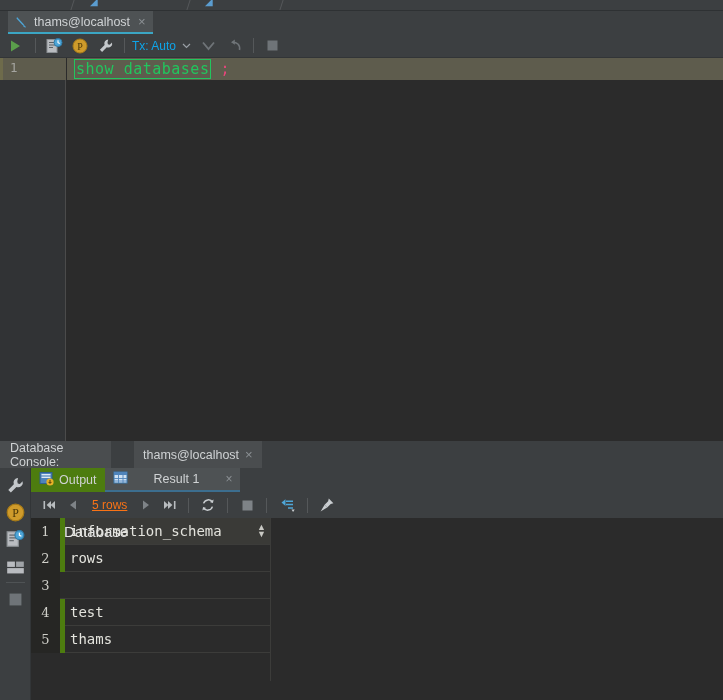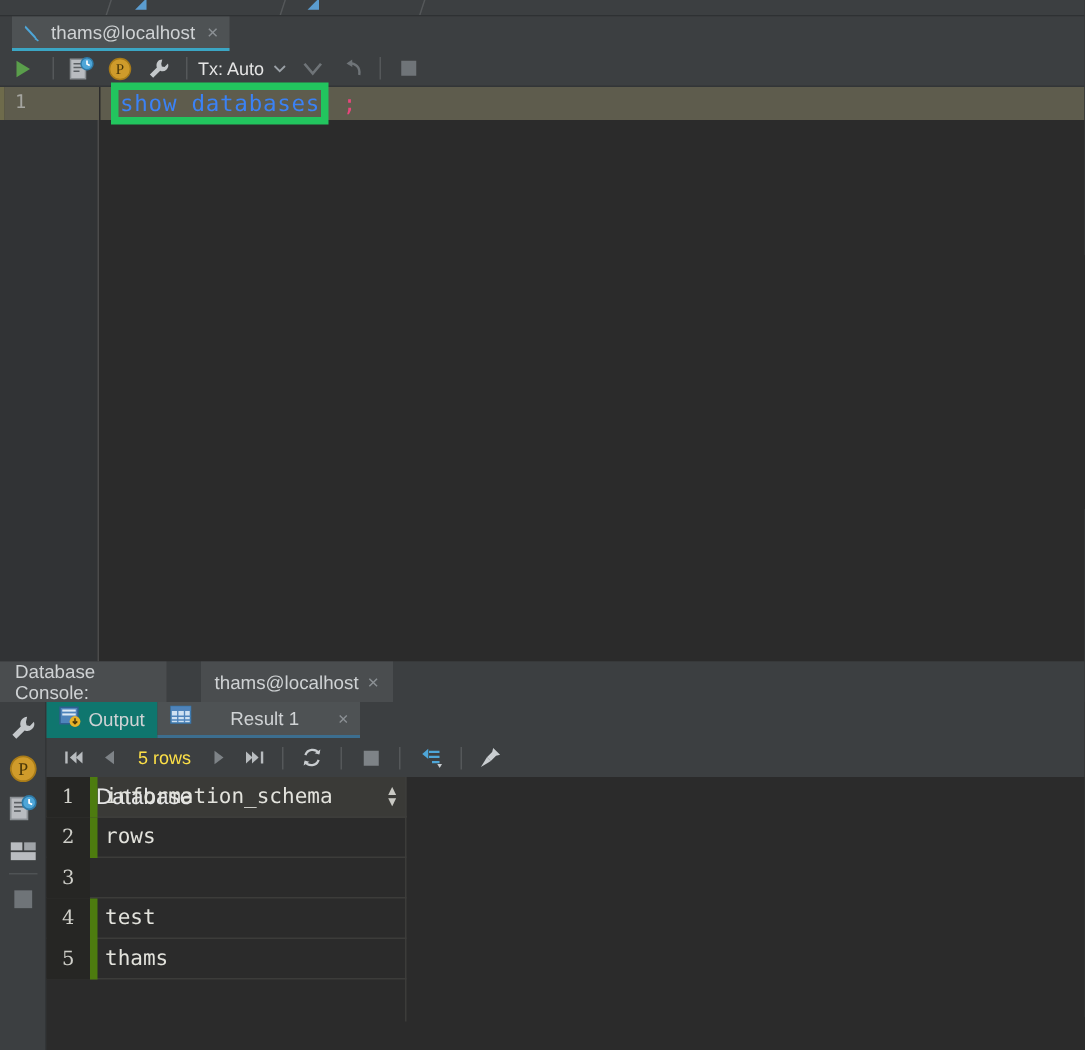--- a/index.html
+++ b/index.html
@@ -50,21 +50,21 @@
   
   .edtoolbar {
     position: absolute; left: 0; top: 34px; width: 723px; height: 24px;
     background: #3c3f41;
     display: flex; align-items: center;
     border-bottom: 1px solid #323537;
   }
   .tb-item { display: flex; align-items: center; justify-content: center;
              height: 24px; }
   .tb-sep { width: 1px; height: 15px; background: #55585a; margin: 0 5px; }
-  .tb-text { color: #e5e5e5; font-size: 12px; padding: 0 2px; }
+  .tb-text { color: #0ea5e9; font-size: 12px; padding: 0 2px; }
 
   
   .editor {
     position: absolute; left: 0; top: 58px; width: 723px; height: 383px;
     background: #2b2b2b;
   }
   .gutter {
     position: absolute; left: 0; top: 0; width: 66px; height: 383px;
     background: #313335;
     border-right: 1px solid #4b4b4b;
@@ -85,22 +85,22 @@
     position: absolute; left: 67px; top: 0; right: 0; height: 22px;
     background: #5e5c4d;
   }
   .code-line {
     position: absolute; left: 74px; top: 1px; height: 20px;
     display: flex; align-items: center;
     font-family: "DejaVu Sans Mono", monospace;
     font-size: 15px; letter-spacing: 0.5px;
   }
   .kw-box {
-    color: #3b82f6; background: transparent;
-    border: 5px solid #22c55e; padding: 0 1px; text-align: center;
+    color: #22c55e; background: transparent;
+    border: 1px solid #22c55e; padding: 0 1px; text-align: center;
   }
   .semi { color: #e8467c; padding-left: 9px; }
 
   
   .console-hdr {
     position: absolute; left: 0; top: 441px; width: 723px; height: 27px;
     background: #3c3f41;
   }
   .console-hdr .lbl-box {
     position:absolute; left:0; top:0; height:27px;
@@ -125,32 +125,32 @@
   }
   .rail-ico { position: absolute; left: 6px; width: 19px; height: 19px; }
   .rail-div { position:absolute; left:6px; width:19px; height:1px; background:#4f5355; }
 
   .restabs {
     position: absolute; left: 31px; top: 0; width: 692px; height: 24px;
     background: #3c3f41;
     display: flex; align-items: stretch;
   }
   .rtab { display:flex; align-items:center; gap:5px; padding: 0 8px; }
-  .rtab.inactive { background: #0f766e; }
+  .rtab.inactive { background: #4d7c0f; }
   .rtab.active { background: #4e5254; border-bottom: 2px solid #3c6e8f; gap: 26px; }
   .rtab .lab { color:#d0d3d5; font-size:12.5px; }
   .rtab .x { color:#8b9094; font-size:12px; }
 
   .restoolbar {
     position: absolute; left: 31px; top: 24px; width: 692px; height: 26px;
     background: #3c3f41;
     display: flex; align-items: center; padding-left: 6px;
   }
   .rt-sep { width:1px; height:15px; background:#55585a; margin: 0 6px; }
-  .rows-label { color:#fde047; font-size:12px; padding: 0 7px; }
+  .rows-label { color:#f97316; font-size:12px; padding: 0 7px; text-decoration: underline; }
 
   
   .grid {
     position: absolute; left: 31px; top: 50px; width: 692px; height: 182px;
     background: #2b2b2b;
   }
   .grid-hdr {
     position:absolute; left:0; top:0; height:27px; width:240px;
     background:#3a3a37; border-bottom:1px solid #4a4a46;
     display:flex; align-items:center;

